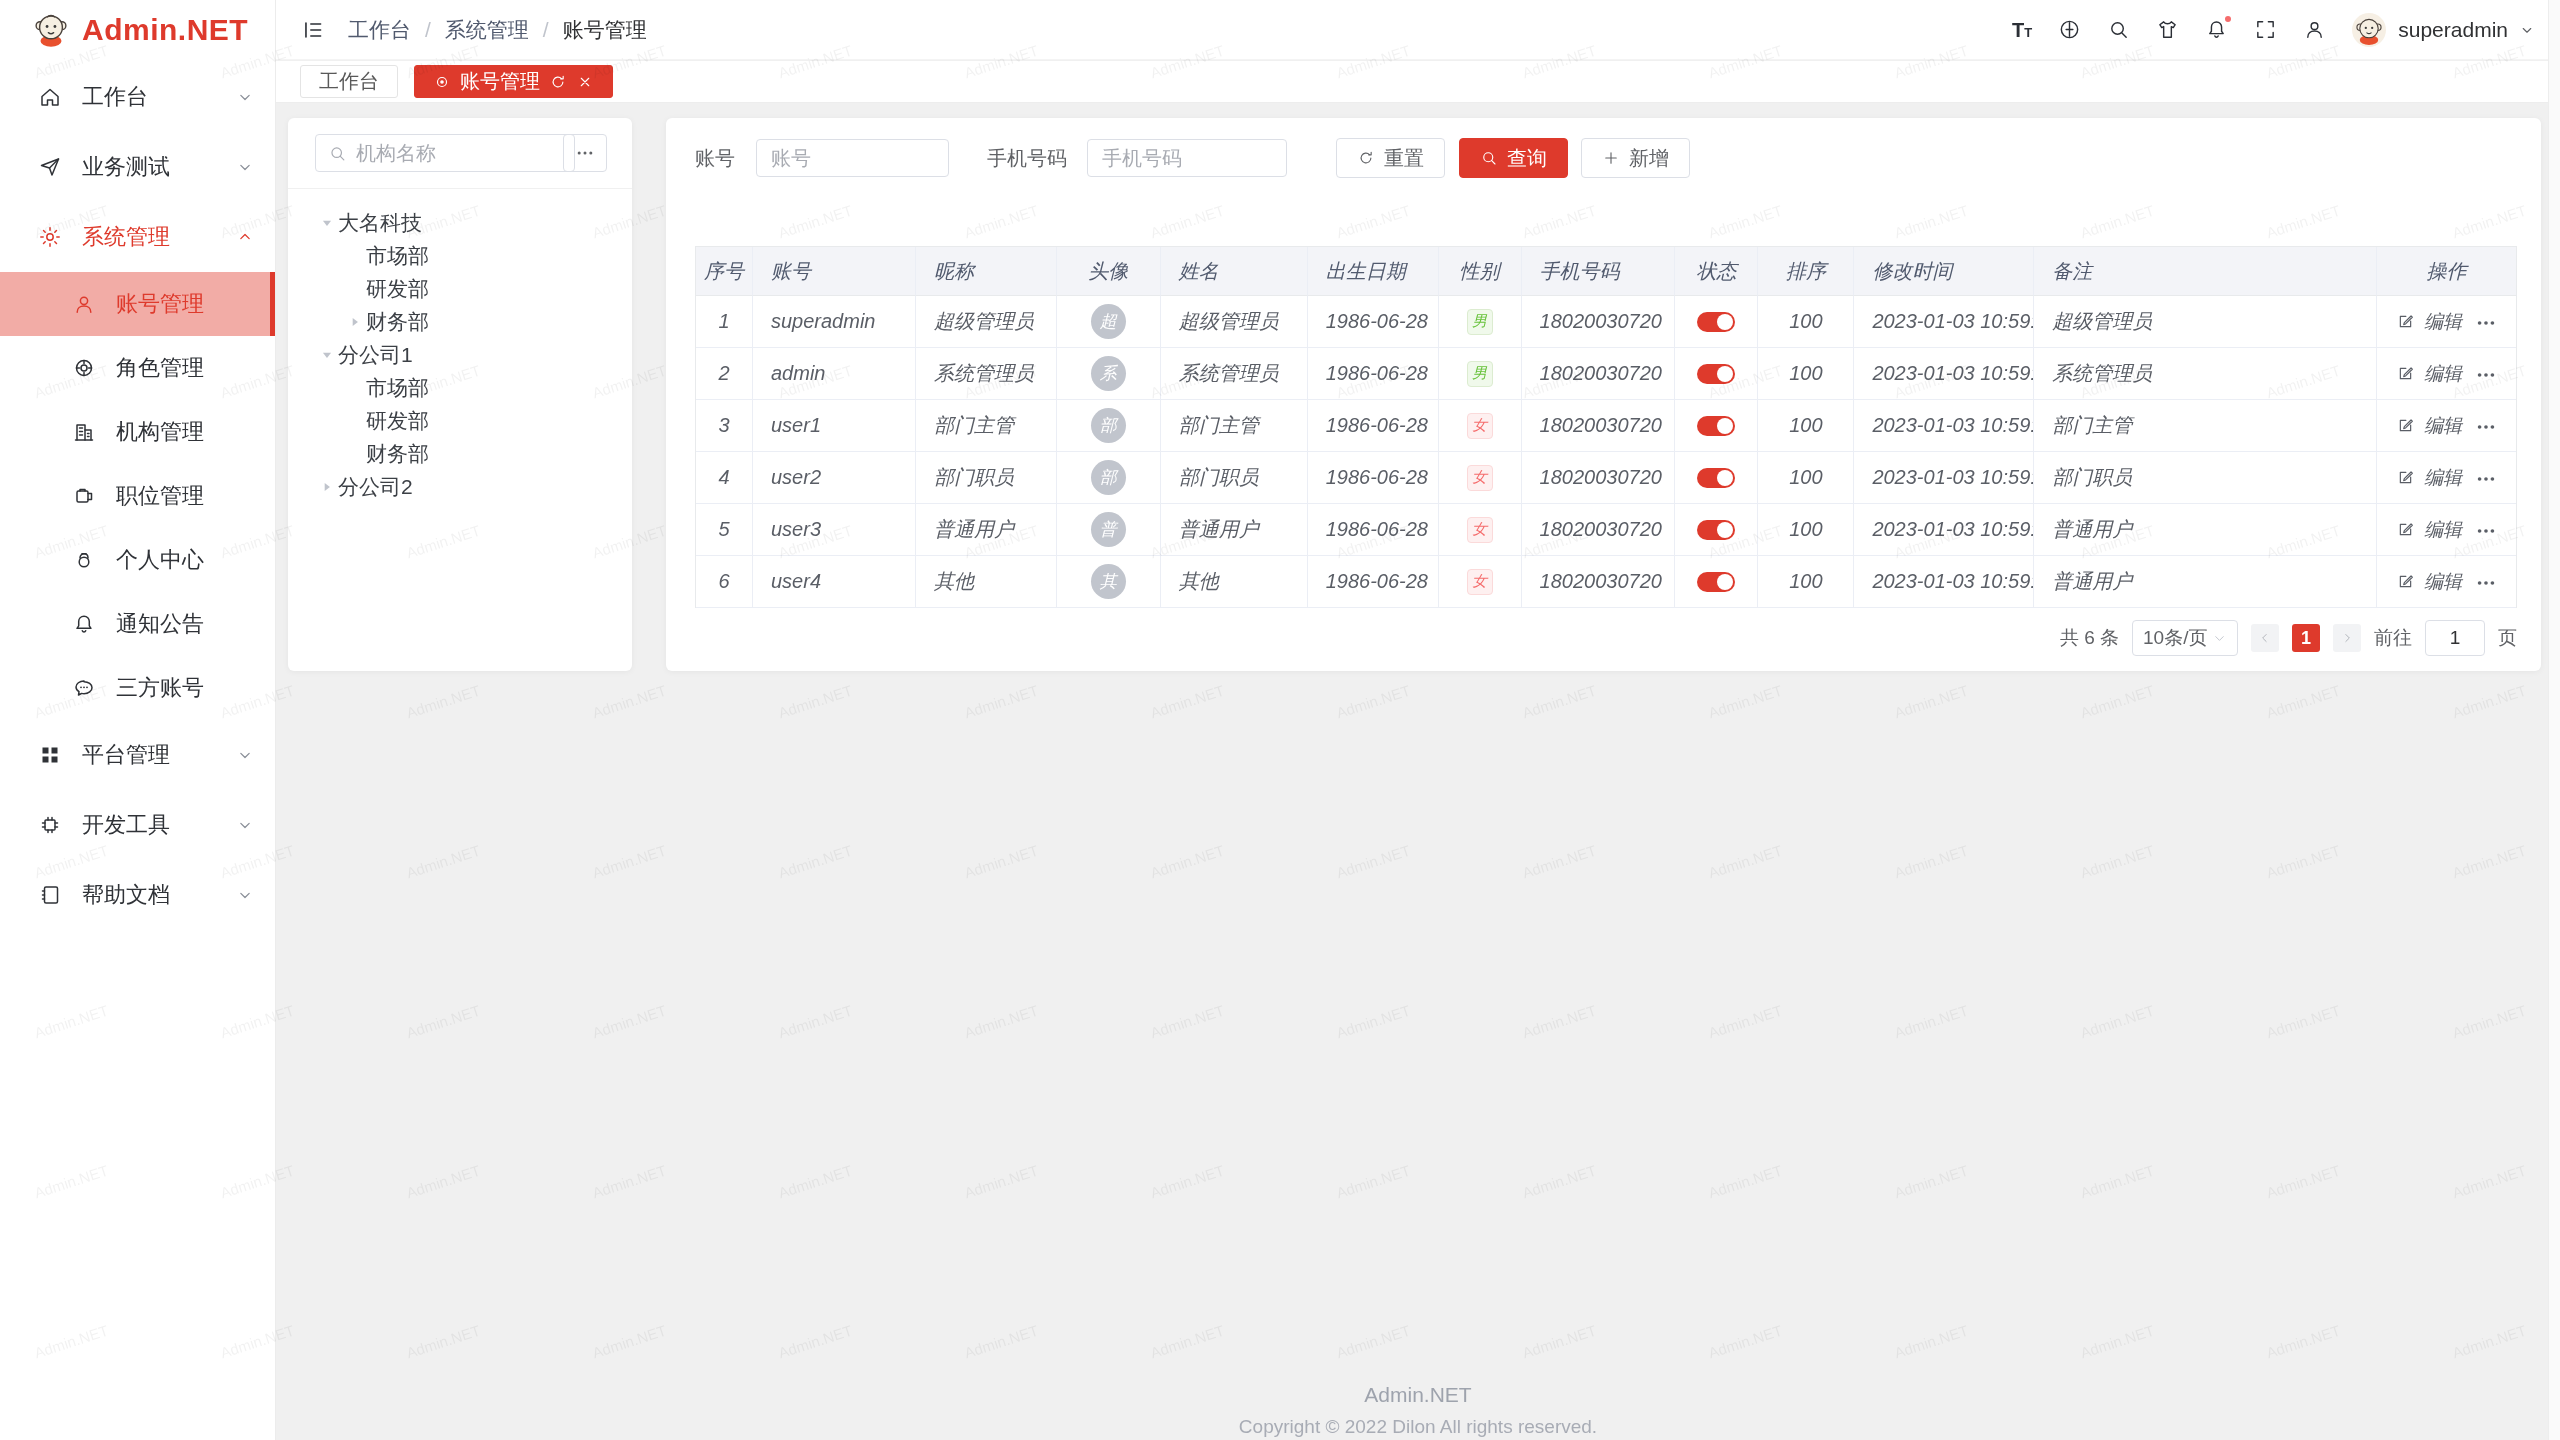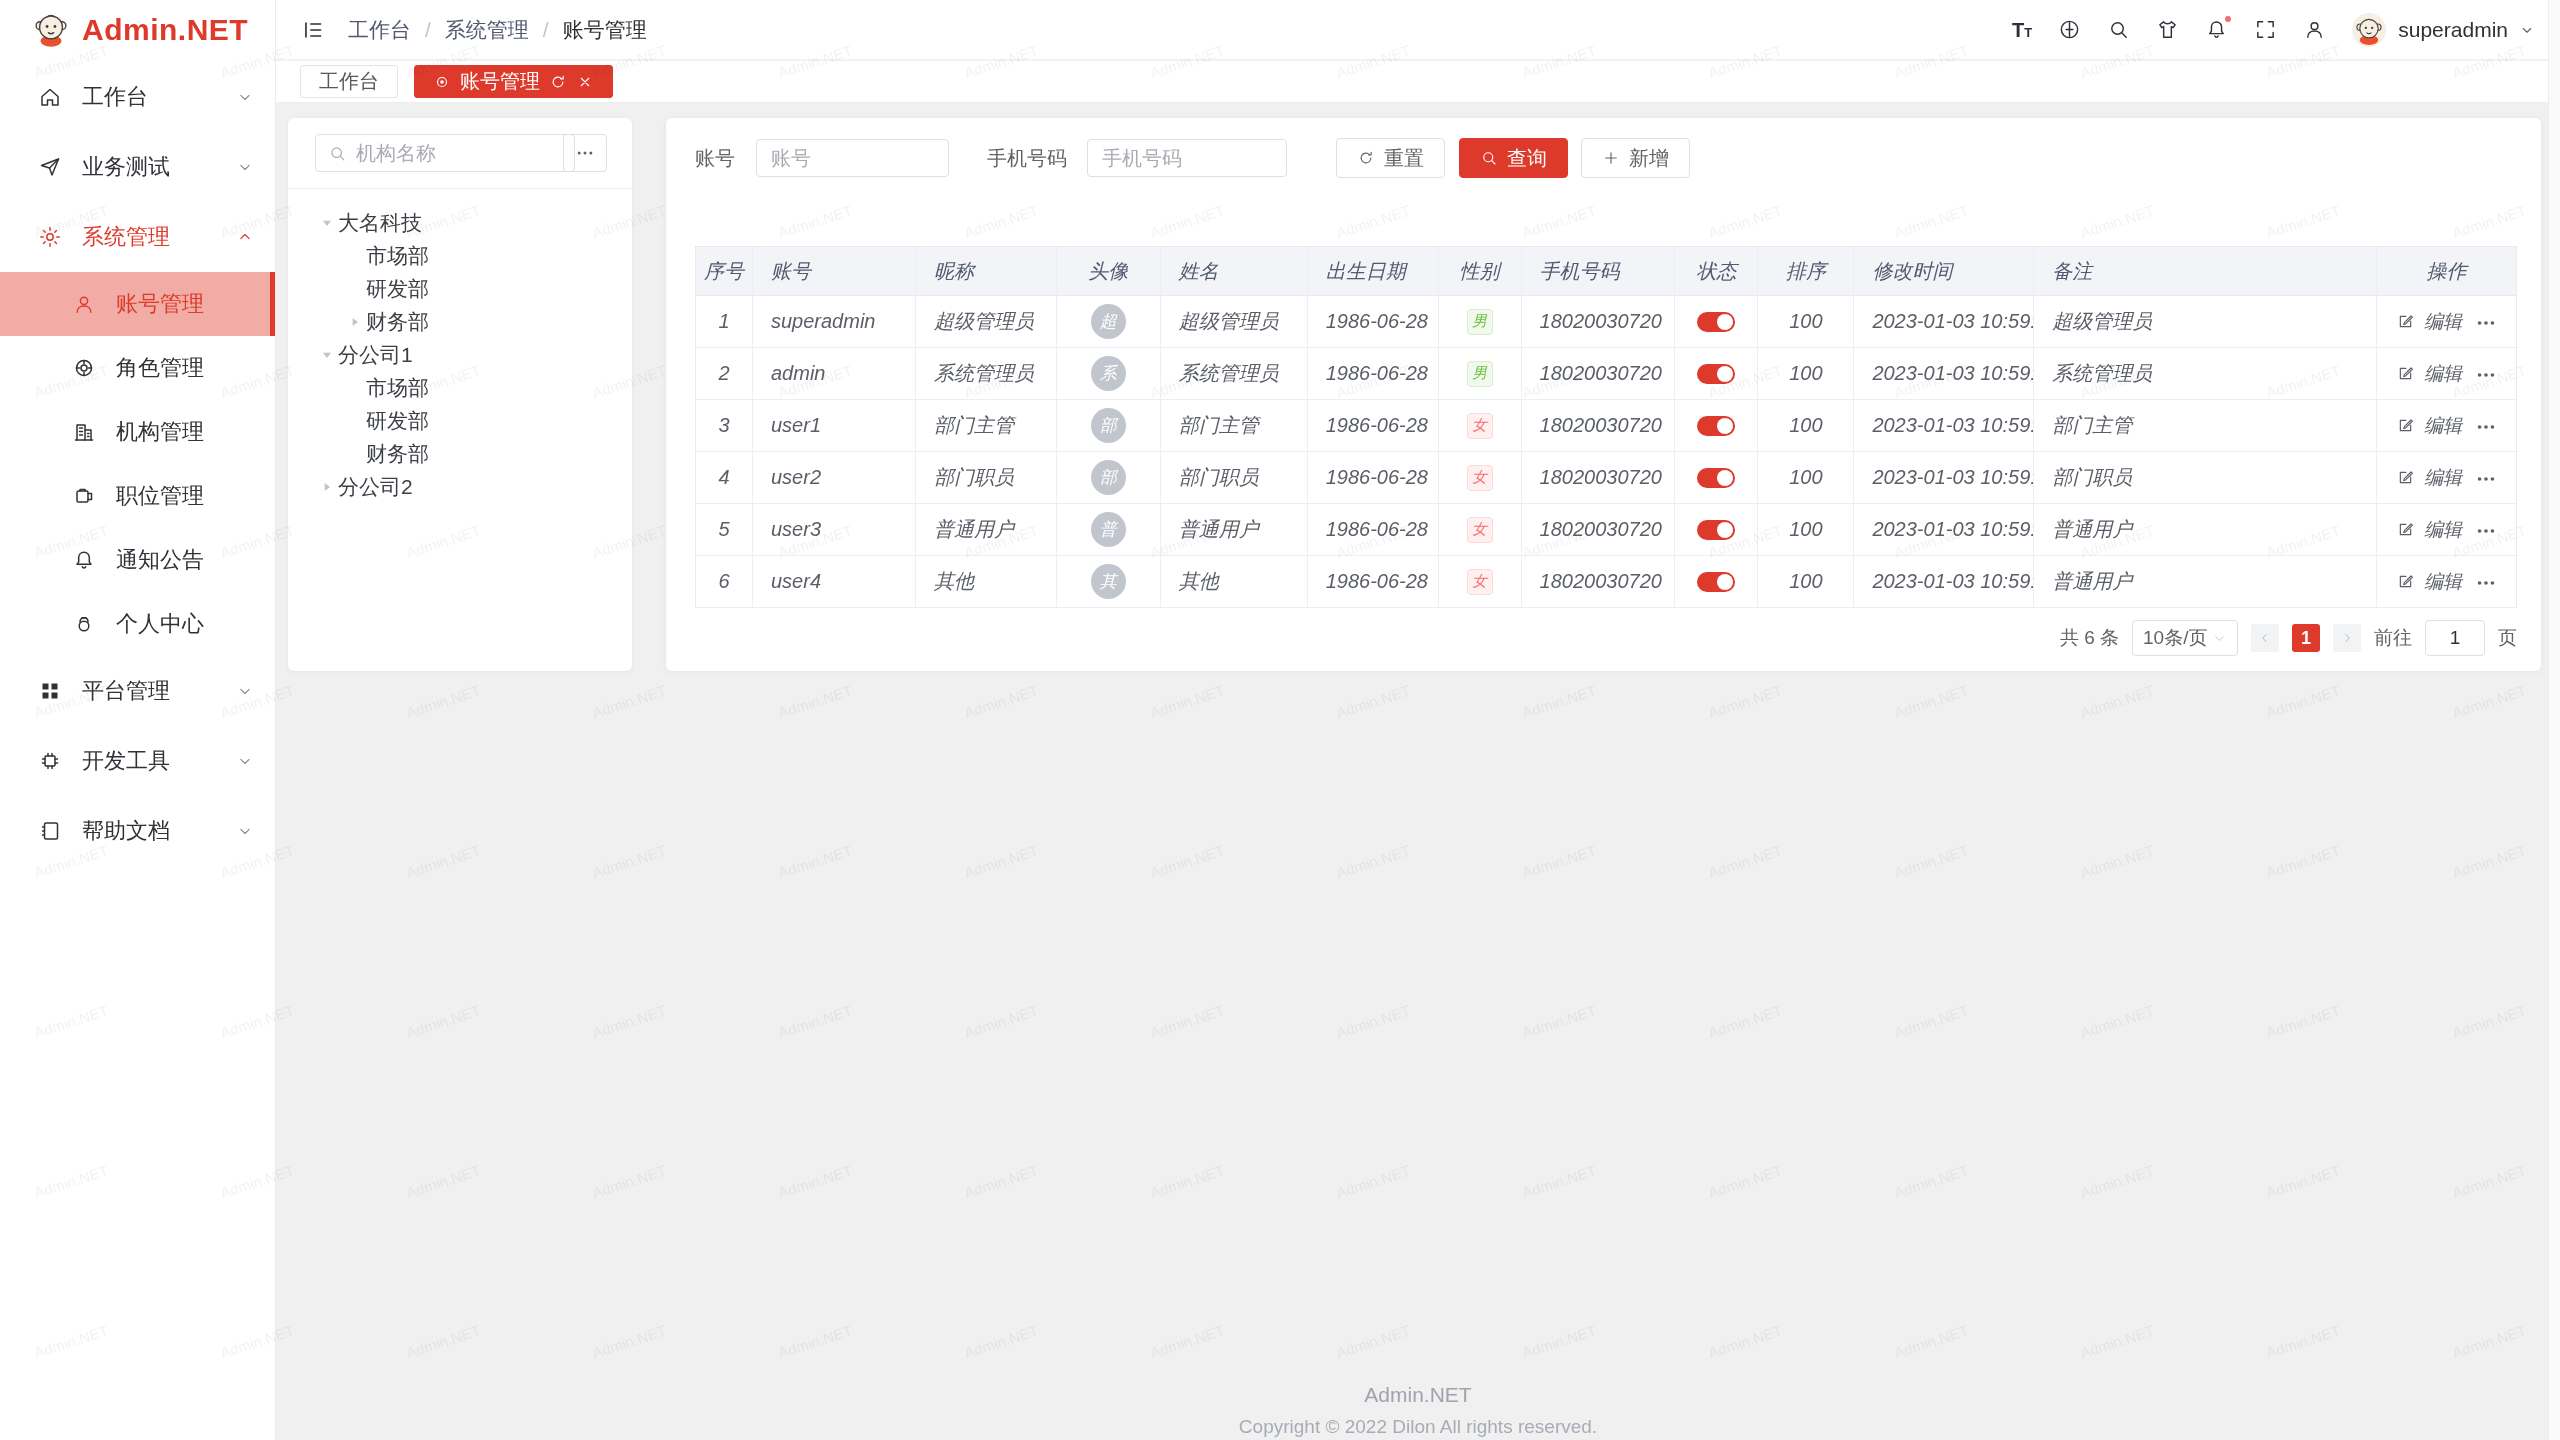--- a/index.html
+++ b/index.html
@@ -235,35 +235,46 @@
             <rect x="5" y="7" width="11" height="11" rx="1.5"></rect>
             <path d="M16 9.5h3.5v6H16"></path>
             <path d="M8 7V5.5h5V7"></path>
           </svg>
         </span>
         <span class="mi-label">职位管理</span>
       </div>
       <div class="menu-item sub">
         <span class="mi-icon">
           <svg class="ic" viewBox="0 0 24 24">
-            <path d="M12 4.2c-3.1 0-5.3 2.2-5.3 5.3v4.3L5 16.3h14l-1.7-2.5V9.5c0-3.1-2.2-5.3-5.3-5.3z"></path>
-            <path d="M10.3 18.8a1.8 1.8 0 0 0 3.4 0"></path>
-          </svg>
-        </span>
-        <span class="mi-label">通知公告</span>
-      </div>
-      <div class="menu-item sub">
-        <span class="mi-icon">
-          <svg class="ic" viewBox="0 0 24 24">
             <circle cx="12" cy="14" r="4.8"></circle>
             <path d="M8 10c0-2.6 1.7-4.2 4-4.2s4 1.6 4 4.2"></path>
             <path d="M10 5.8h4"></path>
           </svg>
         </span>
         <span class="mi-label">个人中心</span>
+      </div>
+      <div class="menu-item sub">
+        <span class="mi-icon">
+          <svg class="ic" viewBox="0 0 24 24">
+            <path d="M12 4.2c-3.1 0-5.3 2.2-5.3 5.3v4.3L5 16.3h14l-1.7-2.5V9.5c0-3.1-2.2-5.3-5.3-5.3z"></path>
+            <path d="M10.3 18.8a1.8 1.8 0 0 0 3.4 0"></path>
+          </svg>
+        </span>
+        <span class="mi-label">通知公告</span>
+      </div>
+      <div class="menu-item sub">
+        <span class="mi-icon">
+          <svg class="ic" viewBox="0 0 24 24">
+            <path d="M12 5c-4.4 0-8 2.7-8 6 0 1.9 1.2 3.6 3 4.7L6.5 19l3.2-1.6c.7.2 1.5.3 2.3.3 4.4 0 8-2.7 8-6s-3.6-6-8-6z"></path>
+            <circle cx="9" cy="11.3" r=".9" fill="currentColor" stroke="none"></circle>
+            <circle cx="12" cy="11.3" r=".9" fill="currentColor" stroke="none"></circle>
+            <circle cx="15" cy="11.3" r=".9" fill="currentColor" stroke="none"></circle>
+          </svg>
+        </span>
+        <span class="mi-label">三方账号</span>
       </div>
       <div class="menu-item">
         <span class="mi-icon">
           <svg class="ic" viewBox="0 0 24 24">
             <rect x="4.5" y="4.5" width="6" height="6" fill="currentColor" stroke="none"></rect>
             <rect x="13.5" y="4.5" width="6" height="6" fill="currentColor" stroke="none"></rect>
             <rect x="4.5" y="13.5" width="6" height="6" fill="currentColor" stroke="none"></rect>
             <rect x="13.5" y="13.5" width="6" height="6" fill="currentColor" stroke="none"></rect>
           </svg>
         </span>

